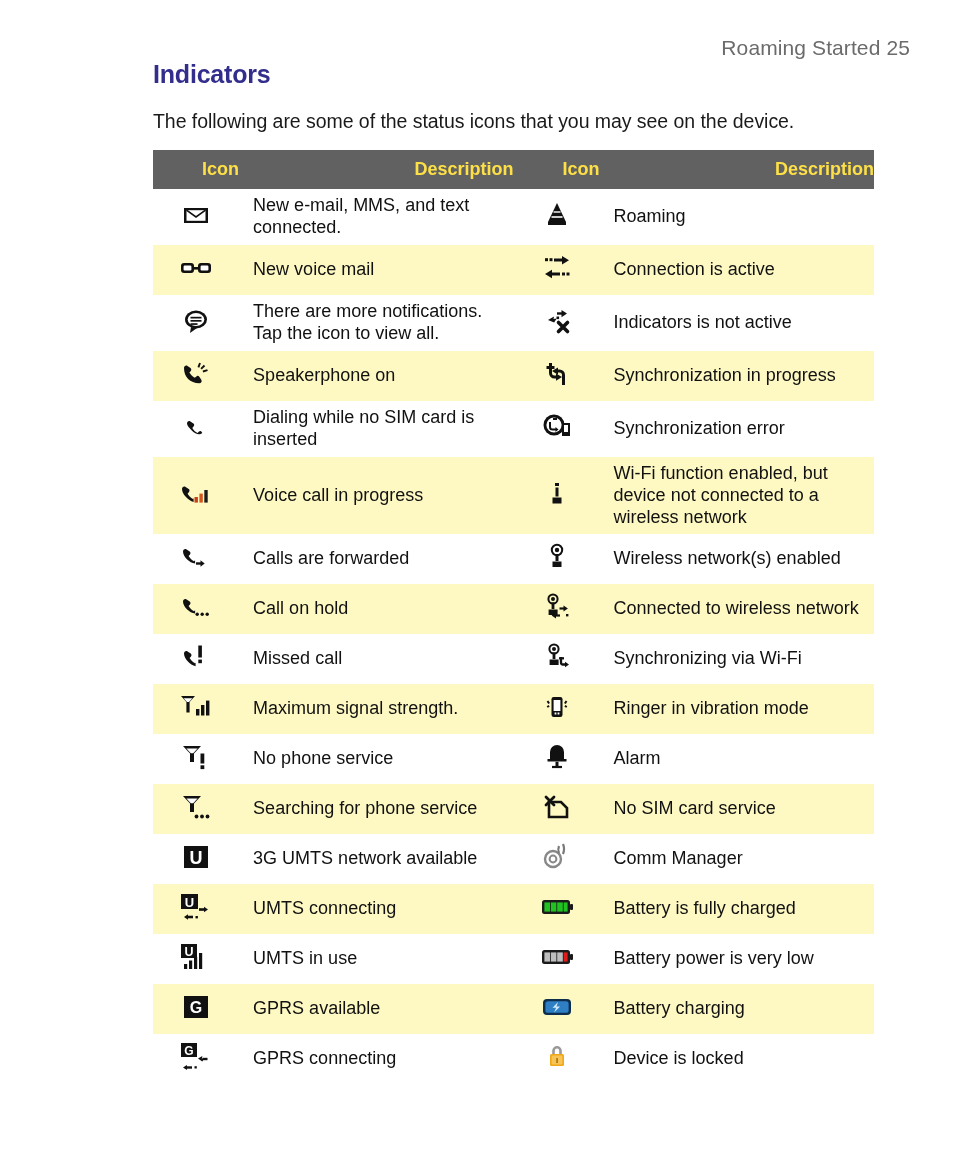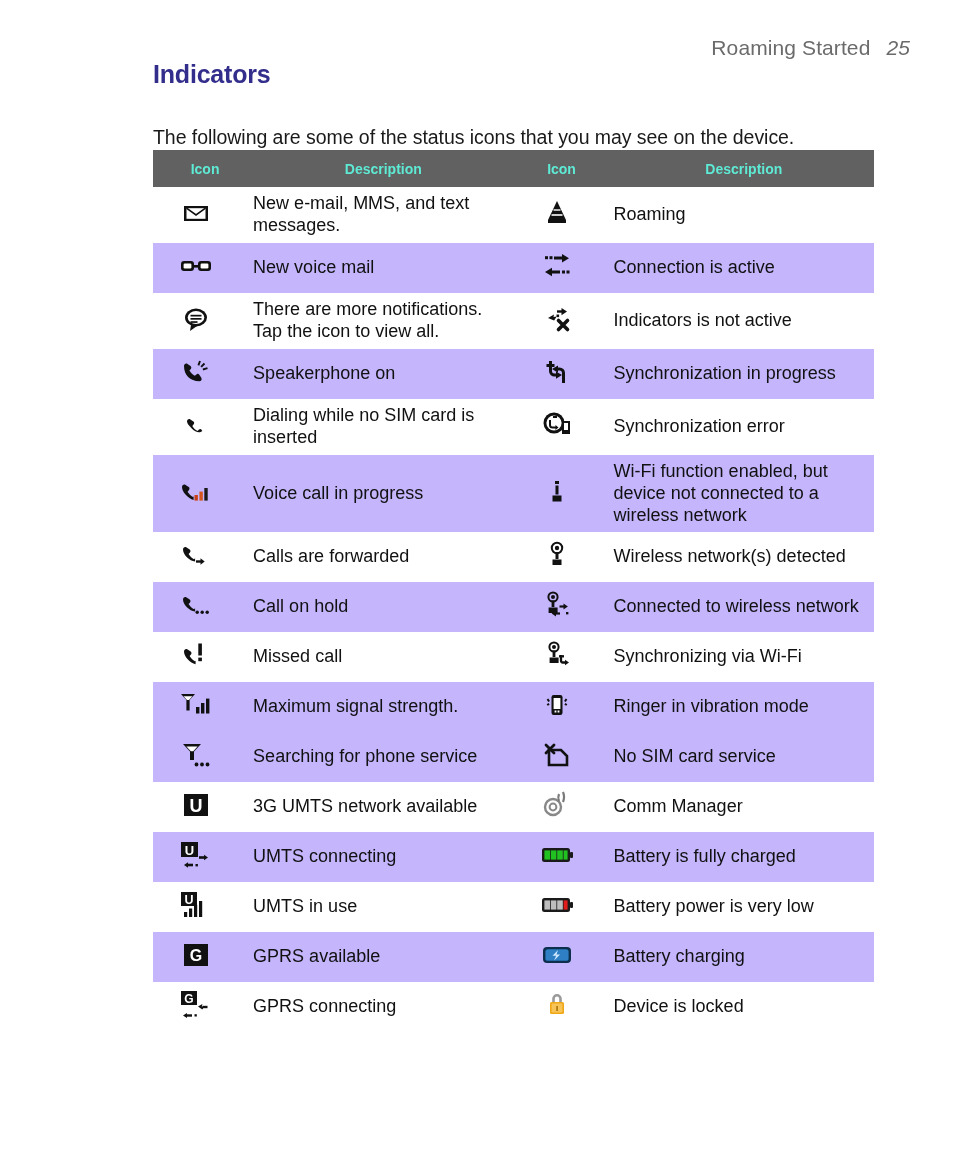--- a/index.html
+++ b/index.html
@@ -21,70 +21,69 @@
   
   .running-head {
     position: absolute;
     top: 36px;
     right: 44px;
     font-size: 21px;
     color: #6b6b6b;
     letter-spacing: 0.1px;
     white-space: nowrap;
   }
-  .running-head .rh-page { margin-left: 16px; font-style: italic; }
+  .running-head .rh-page { margin-left: 6px; }
 
   
   .heading {
     position: absolute;
     left: 153px;
     top: 60px;
     font-size: 25px;
     font-weight: bold;
     color: #332e8c;
     letter-spacing: -0.2px;
   }
   .intro {
     position: absolute;
     left: 153px;
     top: 110px;
     font-size: 19.5px;
     color: #1a1a1a;
     letter-spacing: -0.05px;
     white-space: nowrap;
-    margin-top: 16px;
   }
 
   
   .ind-table {
     position: absolute;
     left: 153px;
     top: 150px;
     width: 721px;
     border-collapse: collapse;
     table-layout: fixed;
   }
   .ind-table th {
     background: #616161;
-    color: #5eead4;
-    font-size: 14px;
+    color: #fde047;
+    font-size: 18px;
     font-weight: bold;
-    text-align: center;
+    text-align: right;
     padding: 9px 0 9px 0;
     height: 37px;
     vertical-align: middle;
   }
   .ind-table td {
     font-size: 18px;
     color: #111111;
     vertical-align: middle;
     padding: 6px 0;
     line-height: 1.22;
   }
-  .ind-table tr.alt td { background: #c4b5fd; }
+  .ind-table tr.alt td { background: #fef9c3; }
 
   
   col.c-icon { width: 86px; }
   col.c-desc { width: 274px; }
 
   th.h-icon1 { padding-left: 18px; }
   th.h-desc1 { padding-left: 14px; }
   th.h-icon2 { padding-left: 10px; }
   th.h-desc2 { padding-left: 14px; }
 
@@ -133,21 +132,21 @@
     </thead>
     <tbody id="tbody">
         <tr>
           <td class="icon-cell"><span class="icon-wrap">
               <svg width="34" height="30" viewBox="0 0 34 30">
                 <rect x="5" y="8" width="24" height="15" fill="#111111"></rect>
                 <rect x="7.5" y="10.2" width="19" height="10.6" fill="#fff"></rect>
                 <path d="M7.5 10.2 L17 17 L26.5 10.2" stroke="#111111" stroke-width="1.6" fill="none"></path>
               </svg>
             </span></td>
-          <td class="desc-cell">New e-mail, MMS, and text messages.</td>
+          <td class="desc-cell">New e-mail, MMS, and text connected.</td>
           <td class="icon-cell"><span class="icon-wrap">
               <svg width="34" height="30" viewBox="0 0 34 30">
                 <path d="M17 3 L26 22 H8 Z" fill="#111111"></path>
                 <path d="M11.5 17 h11" stroke="#fff" stroke-width="1.6"></path>
                 <path d="M13.5 12 h7" stroke="#fff" stroke-width="1.4"></path>
                 <rect x="8" y="22" width="18" height="3" fill="#111111"></rect>
               </svg>
             </span></td>
           <td class="desc-cell second">Roaming</td>
         </tr>
@@ -271,21 +270,21 @@
             </span></td>
           <td class="desc-cell">Calls are forwarded</td>
           <td class="icon-cell"><span class="icon-wrap">
               <svg width="34" height="30" viewBox="0 0 34 30">
                 <circle cx="17" cy="8" r="5.2" fill="none" stroke="#111111" stroke-width="2"></circle>
                 <circle cx="17" cy="8" r="2.2" fill="#111111"></circle>
                 <rect x="15.5" y="12" width="3" height="7" fill="#111111"></rect>
                 <rect x="12.5" y="19.5" width="9" height="5.5" fill="#111111"></rect>
               </svg>
             </span></td>
-          <td class="desc-cell second">Wireless network(s) detected</td>
+          <td class="desc-cell second">Wireless network(s) enabled</td>
         </tr>
         <tr class="alt">
           <td class="icon-cell"><span class="icon-wrap">
               <svg width="34" height="30" viewBox="0 0 34 30">
                 <path d="M4 9.5 c0-2.1 2-3.2 3.6-2.1 l3.1 2 c1 .8 1 2.1.3 3 l-1.4 1.7 c1.3 2.3 3.1 4 5.4 5.2 l1.1-1 v3.2 C10.4 21 4 14.7 4 9.5 z" fill="#111111"></path>
                 <circle cx="18.2" cy="22.3" r="1.7" fill="#111111"></circle>
                 <circle cx="23.2" cy="22.3" r="1.7" fill="#111111"></circle>
                 <circle cx="28.2" cy="22.3" r="1.7" fill="#111111"></circle>
               </svg>
             </span></td>
@@ -343,20 +342,39 @@
                 <rect x="11.5" y="5" width="11" height="20" rx="2.2" fill="#111111"></rect>
                 <rect x="13.6" y="8" width="6.8" height="11" fill="#fff"></rect>
                 <rect x="14.6" y="20.5" width="1.8" height="2" fill="#fff"></rect>
                 <rect x="17.6" y="20.5" width="1.8" height="2" fill="#fff"></rect>
                 <path d="M7.5 9 l1.6 2.5 M7.2 15 l1.9-1.2" stroke="#111111" stroke-width="2"></path>
                 <path d="M26.5 9 l-1.6 2.5 M26.8 15 l-1.9-1.2" stroke="#111111" stroke-width="2"></path>
               </svg>
             </span></td>
           <td class="desc-cell second">Ringer in vibration mode</td>
         </tr>
+        <tr>
+          <td class="icon-cell"><span class="icon-wrap">
+              <svg width="34" height="30" viewBox="0 0 34 30">
+                <path d="M4 4 h18 l-7 7.6 v8.4 h-4 V11.6 z" fill="#111111"></path>
+                <path d="M7.4 6.5 h11.2 l-4.4 4.7 h-2.4 z" fill="#fff"></path>
+                <rect x="21.5" y="11.5" width="3.8" height="10" fill="#111111"></rect>
+                <rect x="21.5" y="23.3" width="3.8" height="3.8" fill="#111111"></rect>
+              </svg>
+            </span></td>
+          <td class="desc-cell">No phone service</td>
+          <td class="icon-cell"><span class="icon-wrap">
+              <svg width="34" height="30" viewBox="0 0 34 30">
+                <path d="M17 3 a7 7 0 0 1 7 7 v7 h2.5 v2.4 H7.5 V17 H10 v-7 a7 7 0 0 1 7 -7 z" fill="#111111"></path>
+                <rect x="15.5" y="19.8" width="3" height="5" fill="#111111"></rect>
+                <path d="M12 25 h10" stroke="#111111" stroke-width="2.2"></path>
+              </svg>
+            </span></td>
+          <td class="desc-cell second">Alarm</td>
+        </tr>
         <tr class="alt">
           <td class="icon-cell"><span class="icon-wrap">
               <svg width="34" height="30" viewBox="0 0 34 30">
                 <path d="M4 4 h18 l-7 7.6 v8.4 h-4 V11.6 z" fill="#111111"></path>
                 <path d="M7.4 6.5 h11.2 l-4.4 4.7 h-2.4 z" fill="#fff"></path>
                 <circle cx="17.5" cy="24.5" r="1.9" fill="#111111"></circle>
                 <circle cx="23" cy="24.5" r="1.9" fill="#111111"></circle>
                 <circle cx="28.5" cy="24.5" r="1.9" fill="#111111"></circle>
               </svg>
             </span></td>

